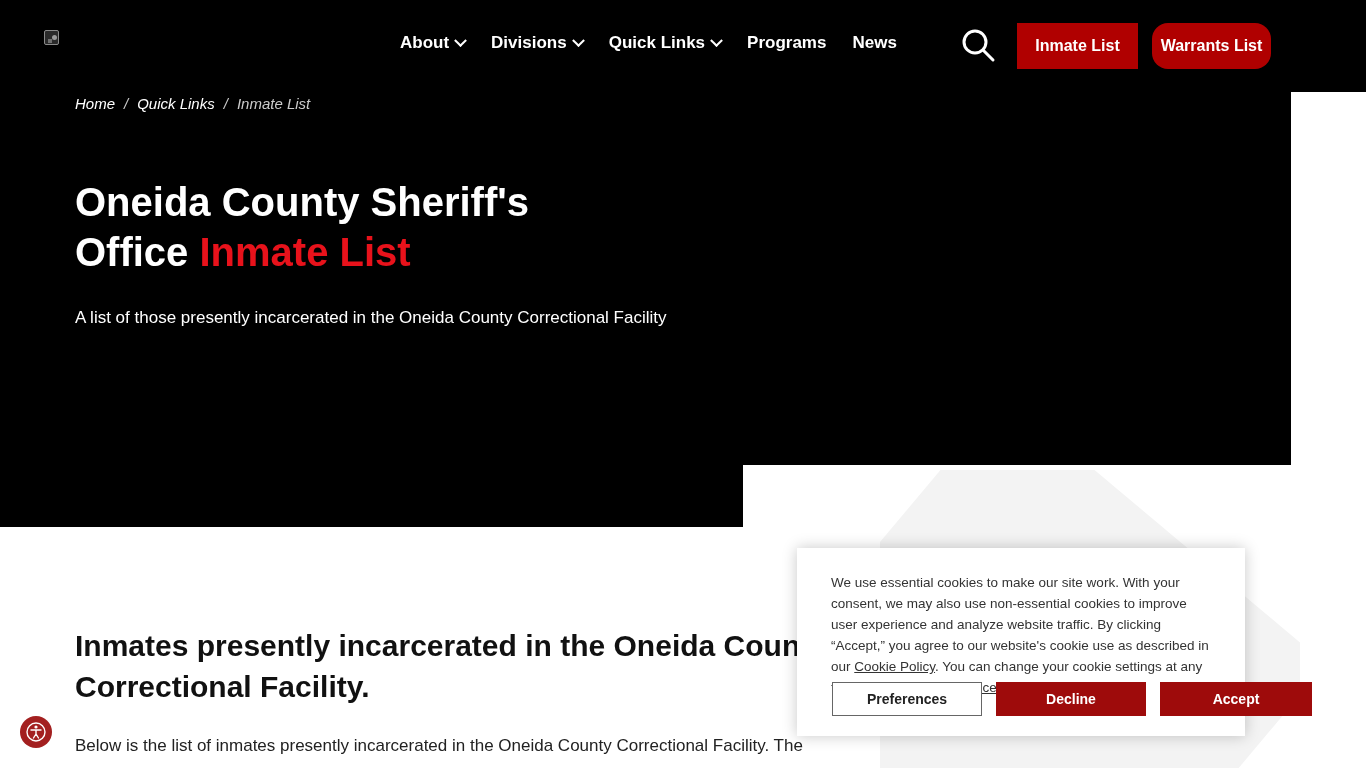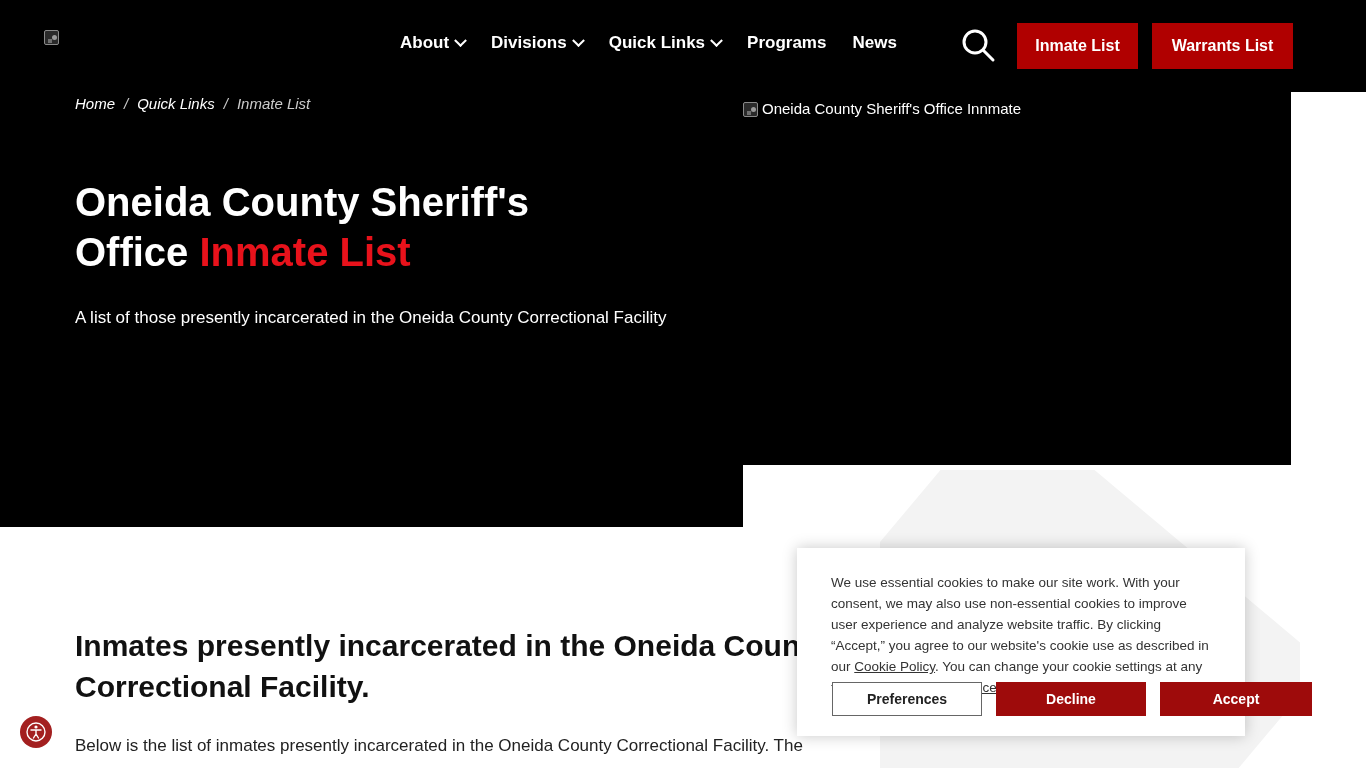--- a/index.html
+++ b/index.html
@@ -118,21 +118,21 @@
     font-size: 16px;
     font-weight: bold;
     display: flex;
     align-items: center;
     justify-content: center;
     cursor: pointer;
     border: none;
     font-family: "Liberation Sans", sans-serif;
   }
   #btn-inmate-list { left: 1017px; width: 121px; }
-  #btn-warrants-list { left: 1152px; width: 141px; }
+  #btn-warrants-list { left: 1152px; width: 119px; border-radius: 16px; }
 
   
   .hero {
     position: absolute;
     top: 92px; left: 0;
     width: 1366px;
     height: 435px;
     background: #ffffff;
   }
   .hero-black-left {
@@ -370,26 +370,20 @@
       <span class="current">Inmate List</span>
     </div>
 
     <h1 class="hero-title">
       <span>Oneida County Sheriff's</span><br>
       <span>Office </span><span class="accent">Inmate List</span>
     </h1>
 
     <p class="hero-sub">A list of those presently incarcerated in the Oneida County Correctional Facility</p>
 
-    <div class="hero-img-alt">
-      <span class="broken-img">
-        <span class="ico"></span>
-          <span>Oneida County Sheriff's Office Innmate</span>
-      </span>
-    </div>
   </div>
 
   <div class="deco"></div>
 
   <div class="body-section">
     <h2 class="body-title">Inmates presently incarcerated in the Oneida County Correctional Facility.</h2>
     <p class="body-text">Below is the list of inmates presently incarcerated in the Oneida County Correctional Facility. The</p>
     <div class="side-link">Policies</div>
   </div>
 

